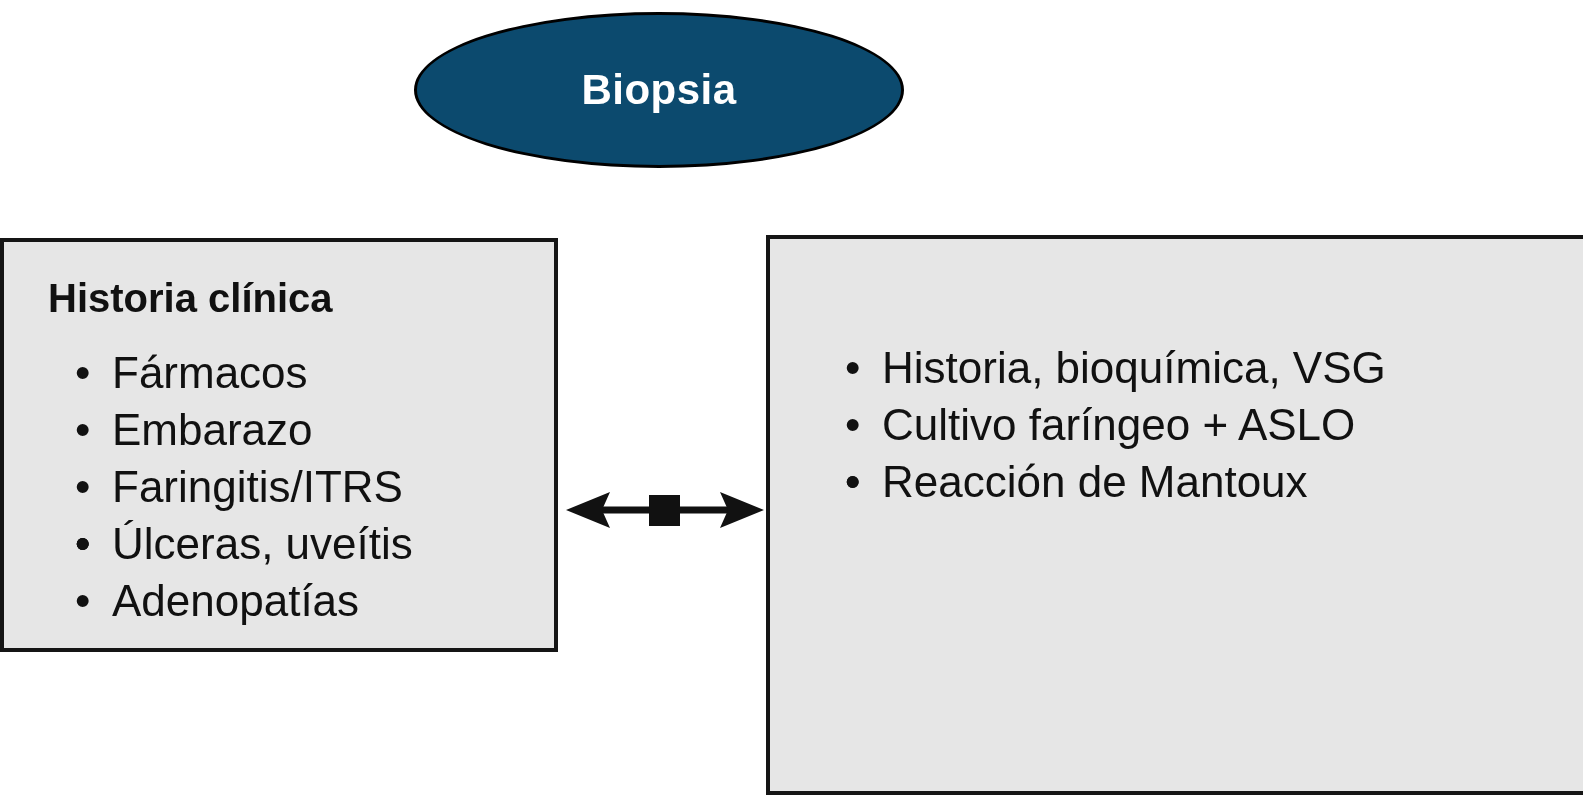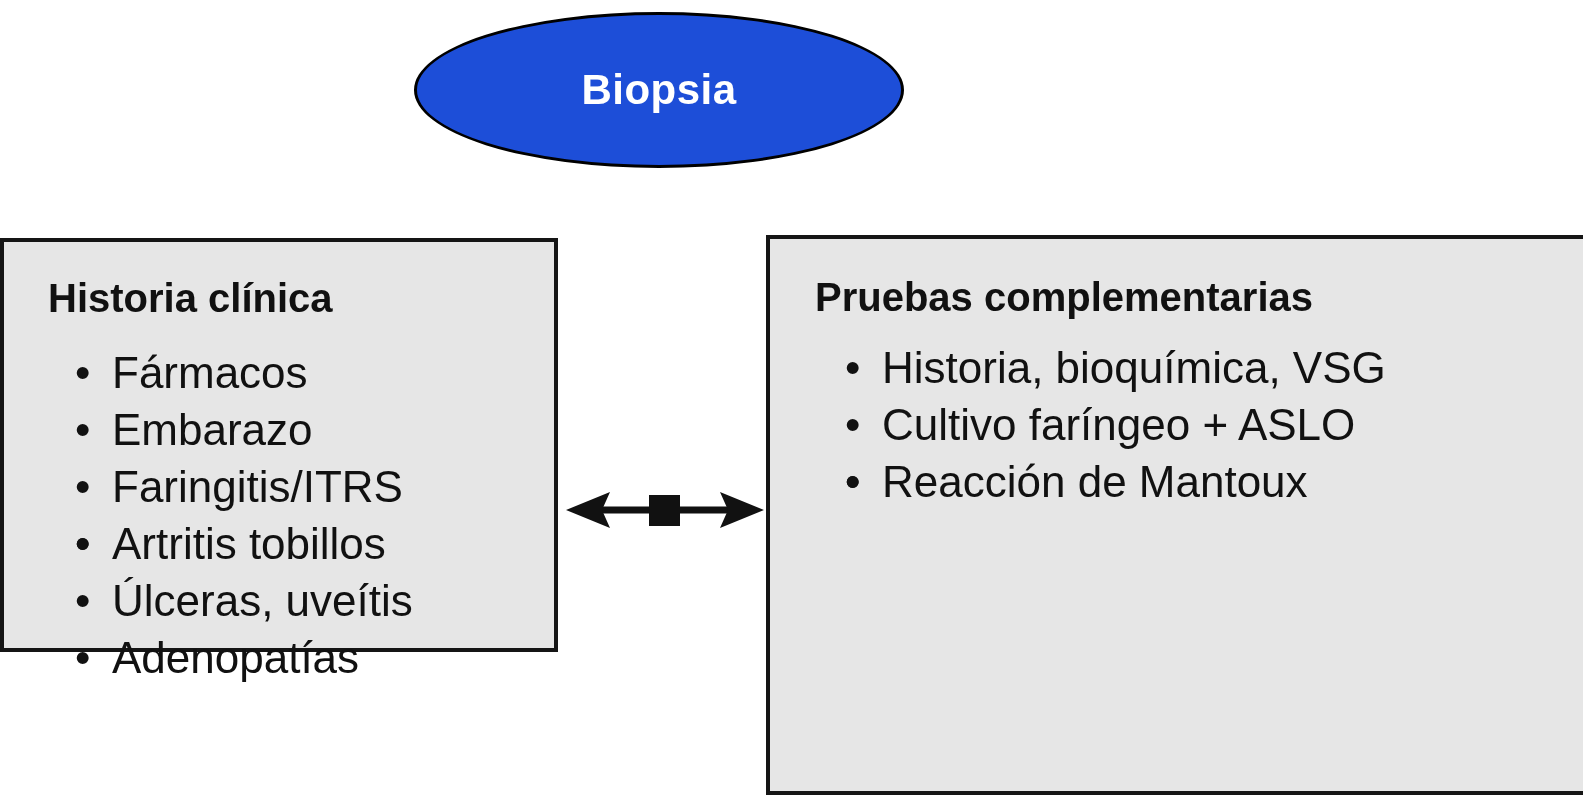--- a/index.html
+++ b/index.html
@@ -25,21 +25,21 @@
   }
 
   
   .node-ellipse {
     position: absolute;
     left: 414px;
     top: 12px;
     width: 490px;
     height: 156px;
     border-radius: 50%;
-    background: #1d4ed8;
+    background: #0c4a6e;
     border: 3px solid #000000;
     box-sizing: border-box;
     display: flex;
     align-items: center;
     justify-content: center;
   }
   .node-ellipse .node-ellipse-label {
     color: #ffffff;
     font-size: 42px;
     font-weight: bold;
@@ -142,35 +142,33 @@
       </li>
       <li>
         <span class="bullet">•</span>
         <span>Faringitis/ITRS</span>
       </li>
       <li>
         <span class="bullet">•</span>
       </li>
       <li>
         <span class="bullet">•</span>
-        <span>Artritis tobillos</span>
       </li>
       <li>
         <span class="bullet">•</span>
         <span>Úlceras, uveítis</span>
       </li>
       <li>
         <span class="bullet">•</span>
         <span>Adenopatías</span>
       </li>
     </ul>
   </div>
 
   <div class="node-box" id="box-pruebas">
-    <div class="box-heading">Pruebas complementarias</div>
     <ul class="box-list">
       <li>
         <span class="bullet">•</span>
         <span>Historia, bioquímica, VSG</span>
       </li>
       <li>
         <span class="bullet">•</span>
         <span>Cultivo faríngeo + ASLO</span>
       </li>
       <li>

